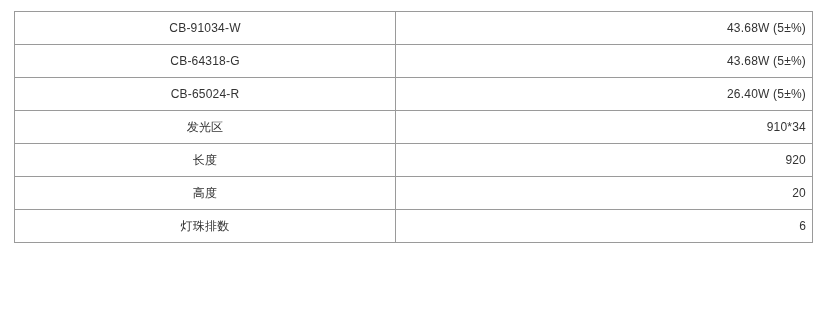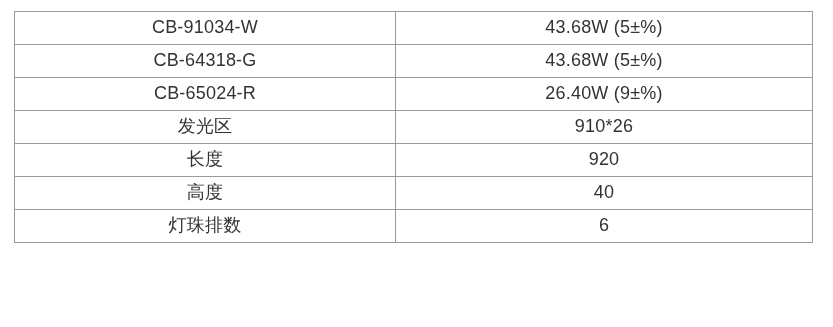--- a/index.html
+++ b/index.html
@@ -30,30 +30,31 @@
   }
   .spec-table col.col-label { width: 381px; }
   .spec-table col.col-value { width: 417px; }
   .spec-table td {
     height: 33px;
     box-sizing: border-box;
     border: 1px solid #9a9a9a;
     text-align: center;
     vertical-align: middle;
     color: #333333;
-    font-size: 18px;
+    font-size: 12px;
     line-height: 1.2;
     padding: 0 6px;
     white-space: nowrap;
   }
   .spec-table td.cell-label {
     letter-spacing: 0.2px;
   }
   .spec-table td.cell-value {
     letter-spacing: 0.2px;
+    text-align: right;
   }
 </style>
 </head>
 <body>
 
 <div class="page">
   <table class="spec-table">
     <colgroup>
       <col class="col-label">
       <col class="col-value">
@@ -62,33 +63,33 @@
       <tr>
         <td class="cell-label">CB-91034-W</td>
         <td class="cell-value">43.68W (5±%)</td>
       </tr>
       <tr>
         <td class="cell-label">CB-64318-G</td>
         <td class="cell-value">43.68W (5±%)</td>
       </tr>
       <tr>
         <td class="cell-label">CB-65024-R</td>
-        <td class="cell-value">26.40W (9±%)</td>
+        <td class="cell-value">26.40W (5±%)</td>
       </tr>
       <tr>
         <td class="cell-label">发光区</td>
-        <td class="cell-value">910*26</td>
+        <td class="cell-value">910*34</td>
       </tr>
       <tr>
         <td class="cell-label">长度</td>
         <td class="cell-value">920</td>
       </tr>
       <tr>
         <td class="cell-label">高度</td>
-        <td class="cell-value">40</td>
+        <td class="cell-value">20</td>
       </tr>
       <tr>
         <td class="cell-label">灯珠排数</td>
         <td class="cell-value">6</td>
       </tr>
     </tbody>
   </table>
 </div>
 
 </body></html>

